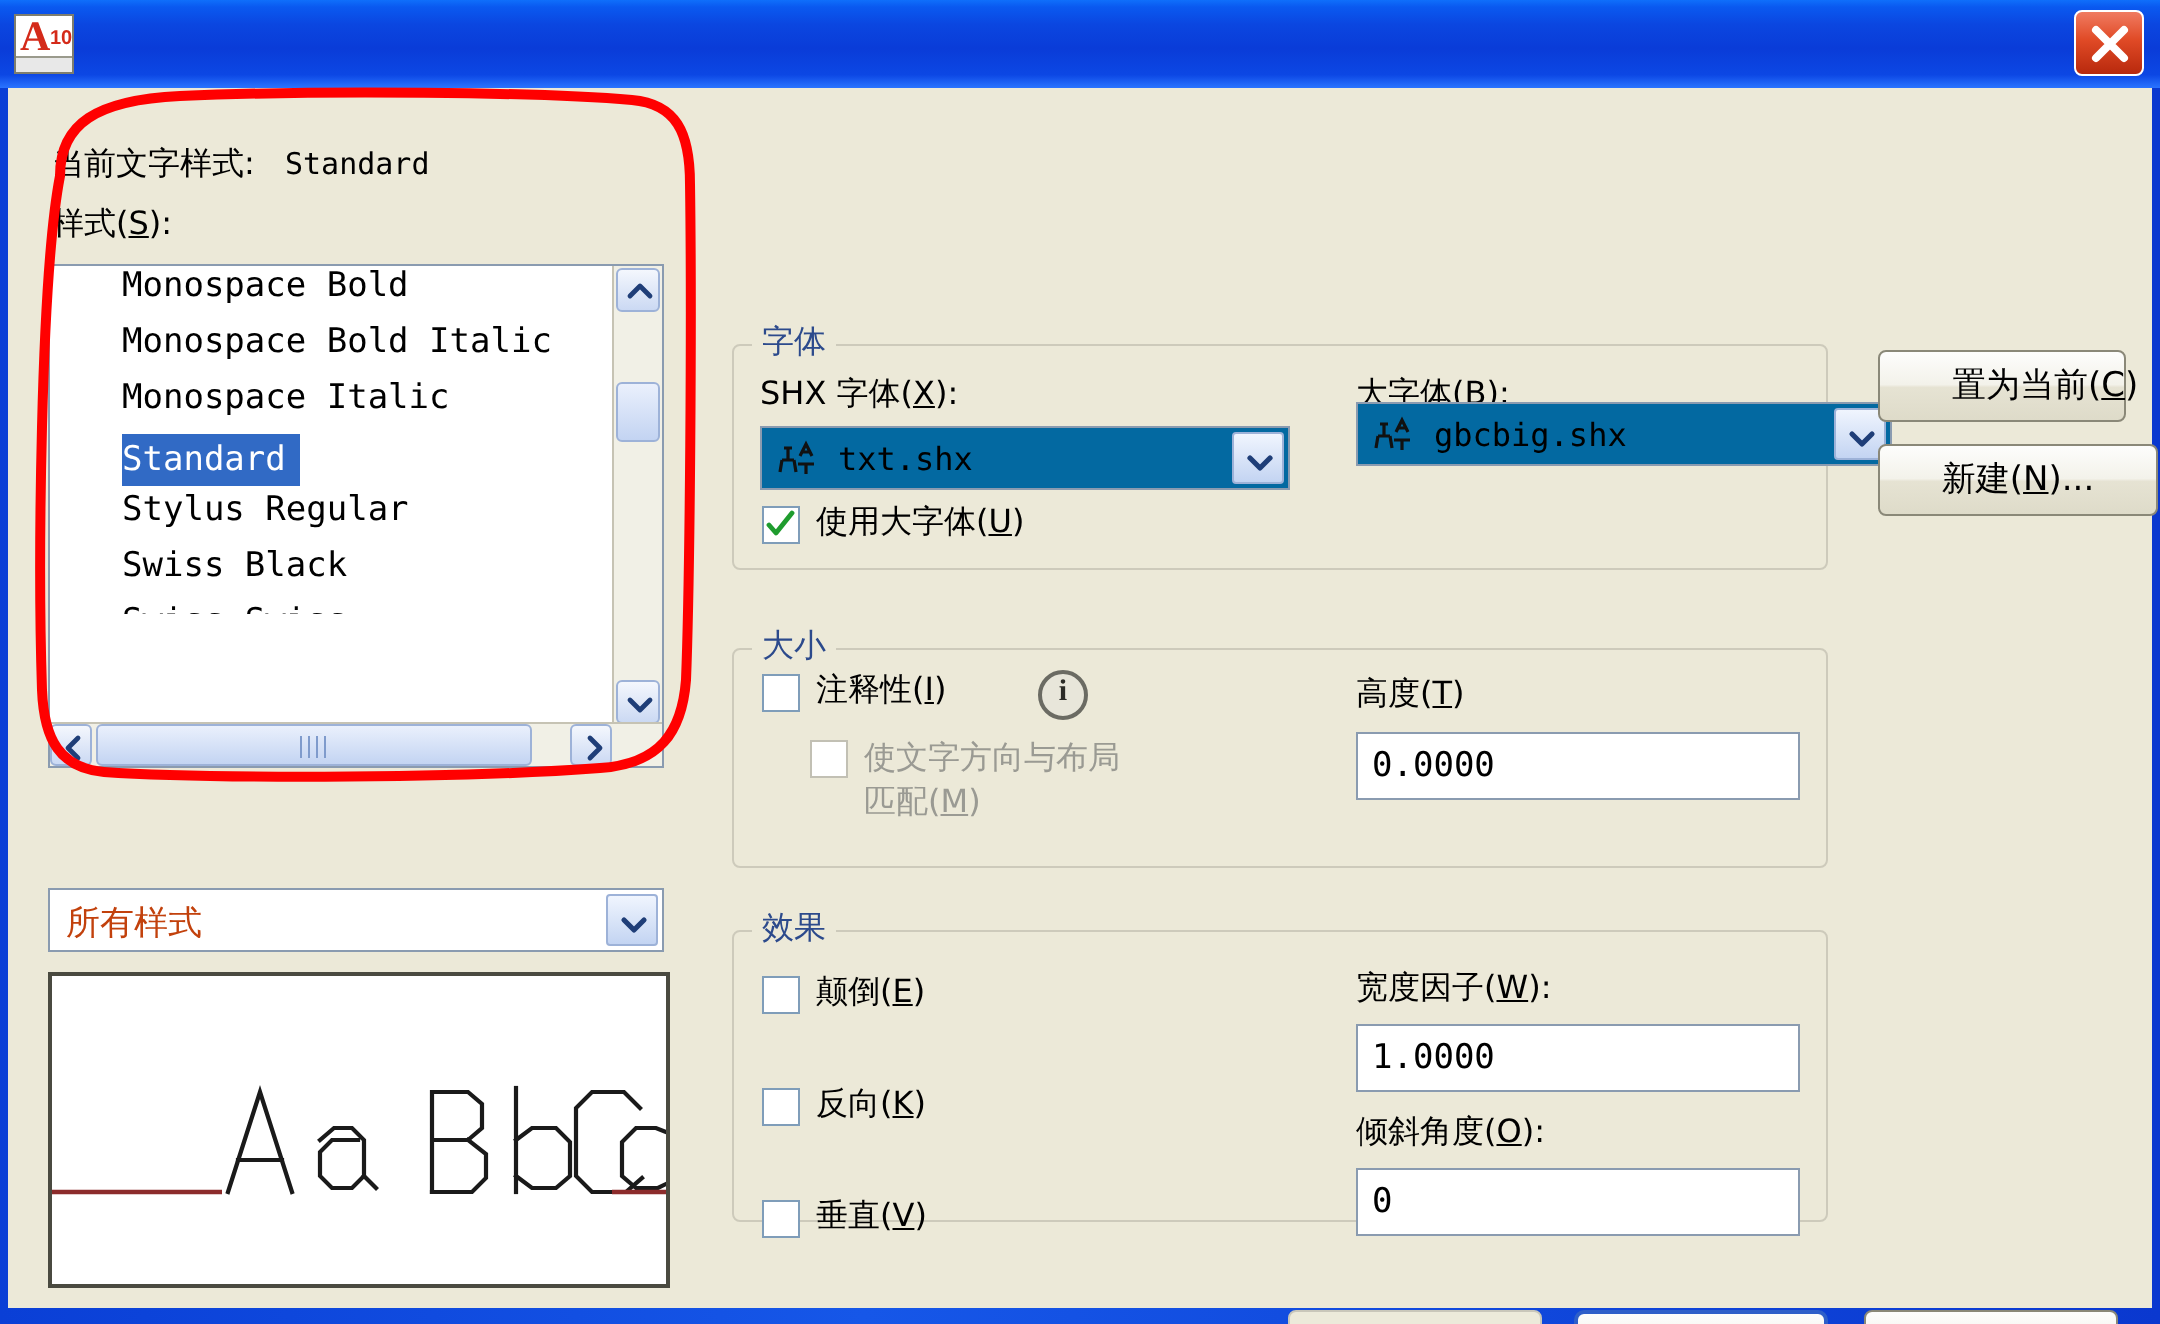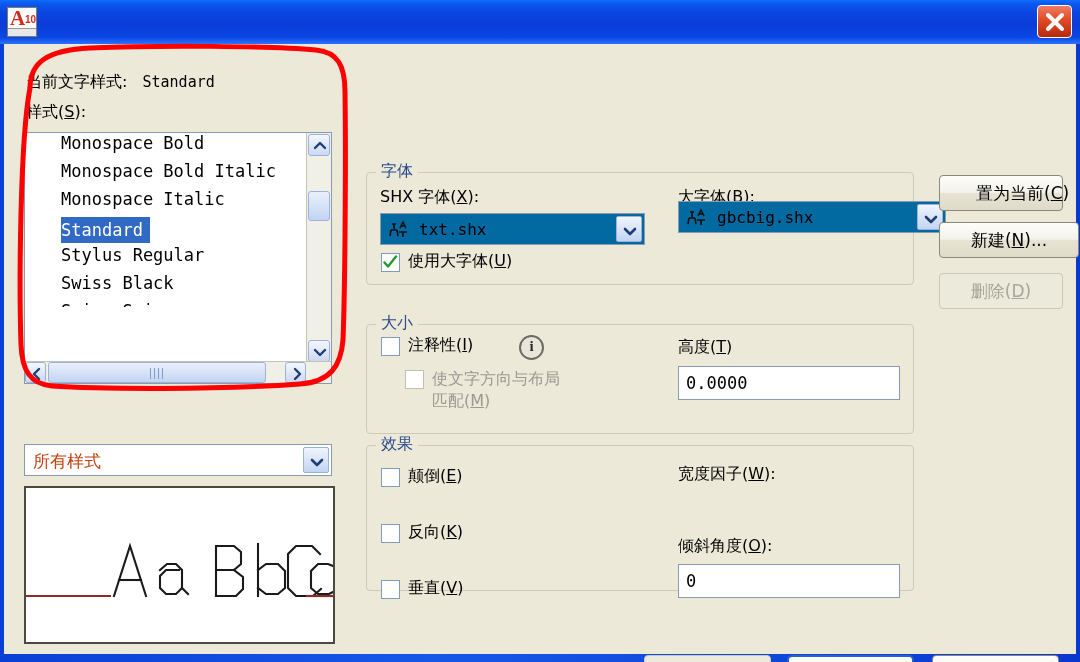--- a/index.html
+++ b/index.html
@@ -142,21 +142,21 @@
   }
 
   
   .grp{position:absolute;border:1px solid #cdcabb;border-radius:4px;box-sizing:border-box;}
   .grp-legend{
     position:absolute;top:-12px;left:9px;padding:0 5px;background:#ece9d8;
     font:16px "DejaVu Sans",sans-serif;color:#2c4a8c;white-space:nowrap;
   }
   #grp-font{left:362px;top:128px;width:548px;height:113px;}
   #grp-size{left:362px;top:280px;width:548px;height:110px;}
-  #grp-effects{left:362px;top:401px;width:548px;height:146px;}
+  #grp-effects{left:362px;top:421px;width:548px;height:146px;}
 
   .fld-label{
     position:absolute;font:16px "DejaVu Sans",sans-serif;color:#000;white-space:nowrap;
   }
 
   .combo{
     position:absolute;height:32px;background:#0369a1;
     border:1px solid #8a9bb0;box-sizing:border-box;cursor:pointer;
   }
   .combo .val{
@@ -422,37 +422,37 @@
       <div class="chk" style="left:14px;top:134px">
         <span class="box"></span>
         <span class="lbl">
           <span>垂直</span><span>(</span><span class="ul">V</span><span>)</span>
         </span>
       </div>
 
       <span class="fld-label" style="left:311px;top:18px">
         <span>宽度因子</span><span>(</span><span class="ul">W</span><span>):</span>
       </span>
+      <div class="txtbox" style="left:311px;top:46px;width:222px">
+        <span class="val">1.0000</span>
+      </div>
 
       <span class="fld-label" style="left:311px;top:90px">
         <span>倾斜角度</span><span>(</span><span class="ul">O</span><span>):</span>
       </span>
       <div class="txtbox" style="left:311px;top:118px;width:222px">
         <span class="val">0</span>
       </div>
     </div>
 
     <div class="btn" id="btn-setcur">
       <span>置为当前</span><span>(</span><span class="ul">C</span><span>)</span>
     </div>
     <div class="btn" id="btn-new">
       <span>新建</span><span>(</span><span class="ul">N</span><span>)...</span>
-    </div>
-    <div class="btn disabled" id="btn-del">
-      <span>删除</span><span>(</span><span class="ul">D</span><span>)</span>
     </div>
 
     <div class="btn disabled" id="btn-apply">
       
     </div>
     <div class="btn default" id="btn-cancel">
       
     </div>
     <div class="btn" id="btn-help">
       

